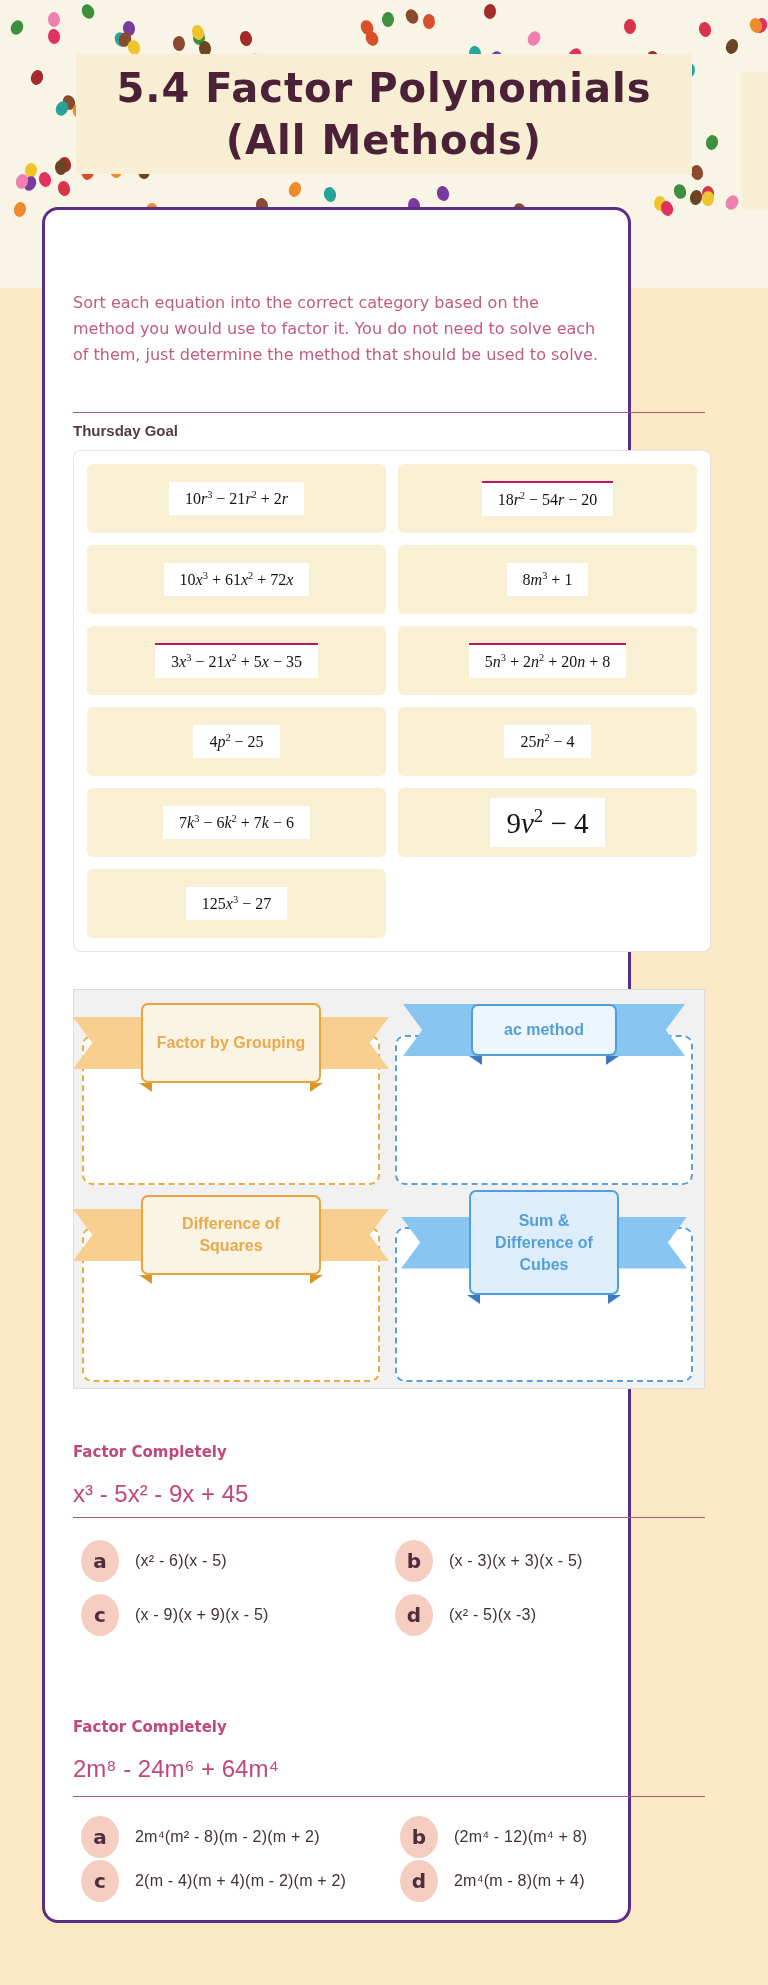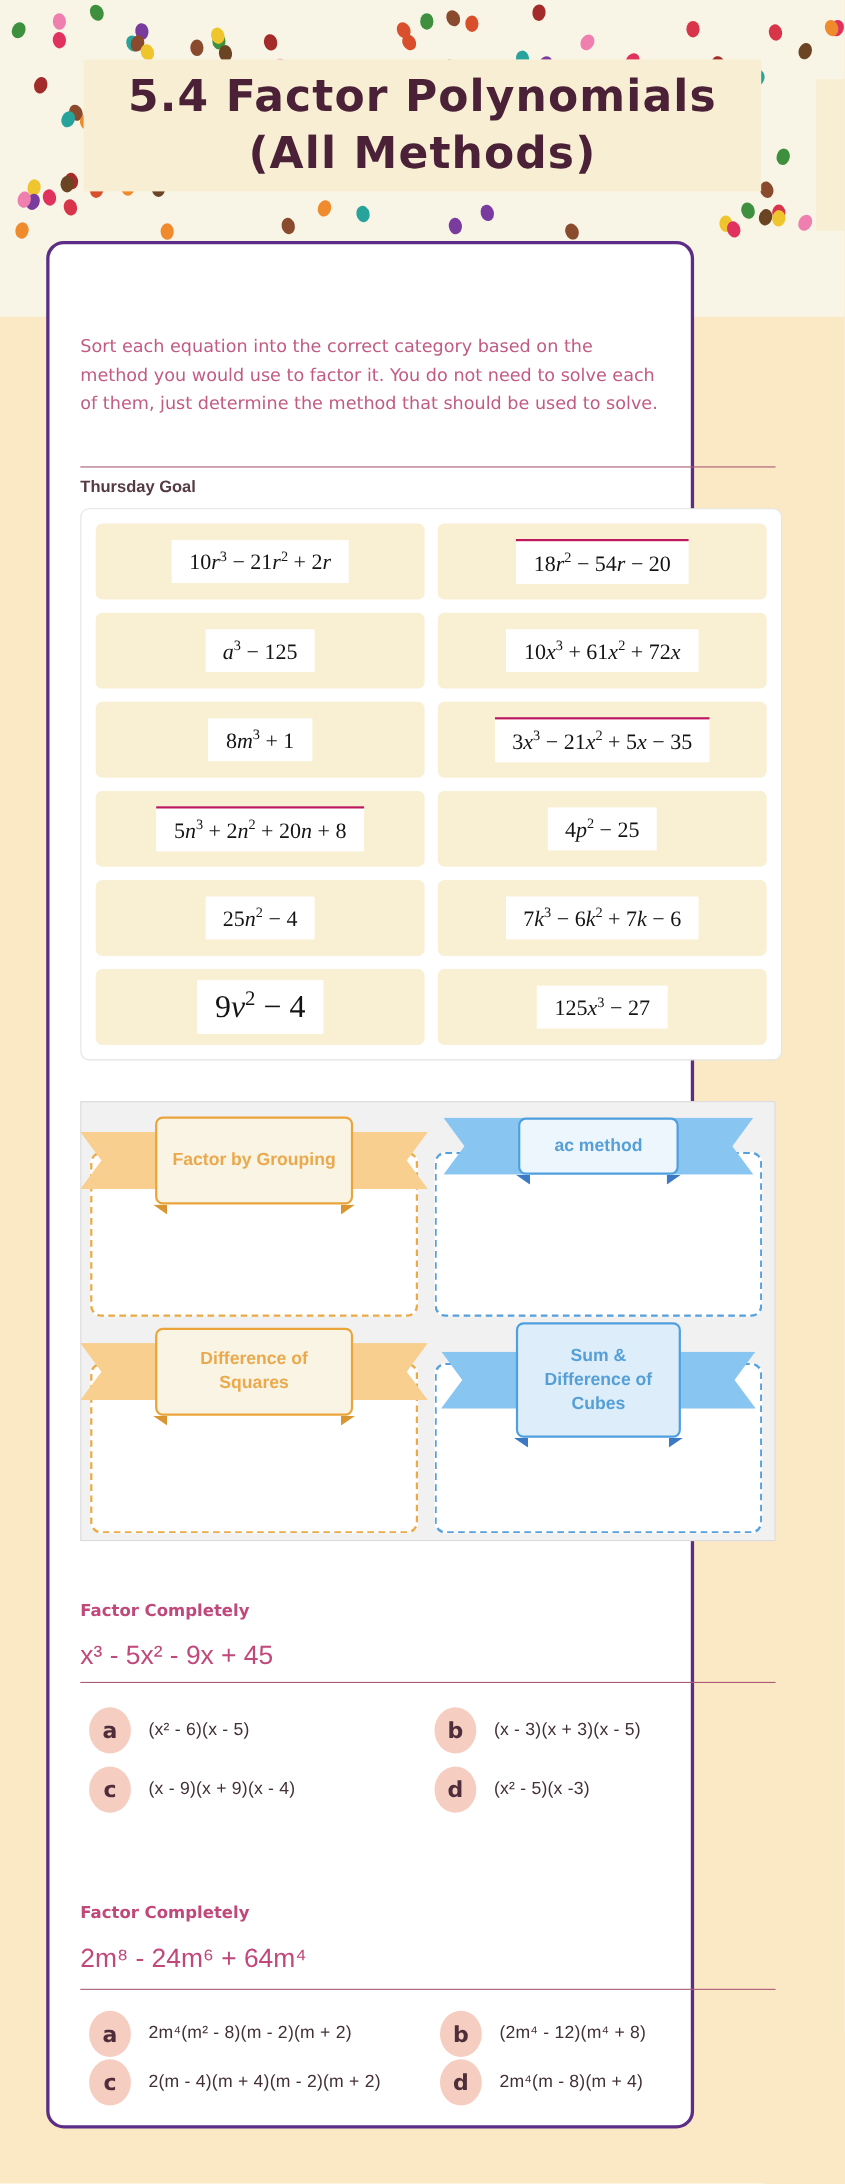--- a/index.html
+++ b/index.html
@@ -10,34 +10,34 @@
   .confetti-band { position:absolute; left:0; top:0; width:768px; height:288px; background:#f8f5e7; overflow:hidden; }
   .dot { position:absolute; width:12px; height:15px; border-radius:50%; }
 
   .title-panel { position:absolute; left:76px; top:54px; width:616px; height:120px; background:#f8eed3;
                  display:flex; flex-direction:column; align-items:center; justify-content:center; z-index:2; }
   .title-frag { position:absolute; right:0; top:72px; width:26px; height:138px; background:#f8eed3; z-index:2; }
   .title-line { font-family:cursive, "DejaVu Sans", sans-serif; font-weight:bold; font-size:40px; line-height:52px;
                 color:#4b2138; letter-spacing:1px; }
 
   
-  .card { position:absolute; left:42px; top:219px; width:589px; height:1716px; background:#ffffff;
+  .card { position:absolute; left:42px; top:207px; width:589px; height:1716px; background:#ffffff;
           border:3px solid #5c2d87; border-radius:16px; z-index:3; }
 
   .instructions { position:absolute; left:28px; top:80px; width:528px; font-family:cursive,"DejaVu Sans",sans-serif;
                   font-size:16px; line-height:26px; color:#c25a82; }
   .divider { position:absolute; left:28px; width:632px; border-top:1px solid #a85b77; }
   .goal-label { position:absolute; left:28px; top:212px; font-size:15px; font-weight:bold; color:#553a44; }
 
   
   .tiles-box { position:absolute; left:28px; top:240px; width:638px; height:502px; border:1px solid #e4e4e4;
                border-radius:8px; background:#fff; padding:13px; display:grid;
                grid-template-columns:1fr 1fr; grid-auto-rows:1fr; gap:12px; }
   .tile { background:#f9efd2; border-radius:6px; display:flex; align-items:center; justify-content:center; cursor:grab; }
-  .eq { background:#ffffff; padding:7px 16px; font-family:"Liberation Serif", serif; font-size:20px; color:#141414;
+  .eq { background:#ffffff; padding:7px 16px; font-family:"Liberation Serif", serif; font-size:16px; color:#141414;
         white-space:nowrap; position:relative; }
   .eq i { font-style:italic; }
   .eq sup { font-size:0.65em; }
   .eq.overline { border-top:2px solid #be185d; }
   .eq.large { font-size:29px; font-weight:normal; }
 
   
   .cat-panel { position:absolute; left:28px; top:779px; width:632px; height:400px; background:#f1f1f2;
                border:1px solid #dcdcdc; }
   .dropzone { position:absolute; background:#fff; border-radius:10px; z-index:1; }
@@ -165,23 +165,20 @@
   <div class="goal-label">Thursday Goal</div>
 
   <div class="tiles-box" id="tiles">
       <div class="tile">
         <div class="eq">10<i>r</i><sup>3</sup> − 21<i>r</i><sup>2</sup> + 2<i>r</i></div>
       </div>
       <div class="tile">
         <div class="eq overline">18<i>r</i><sup>2</sup> − 54<i>r</i> − 20</div>
       </div>
       <div class="tile">
-        <div class="eq"><i>a</i><sup>3</sup> − 125</div>
-      </div>
-      <div class="tile">
         <div class="eq">10<i>x</i><sup>3</sup> + 61<i>x</i><sup>2</sup> + 72<i>x</i></div>
       </div>
       <div class="tile">
         <div class="eq">8<i>m</i><sup>3</sup> + 1</div>
       </div>
       <div class="tile">
         <div class="eq overline">3<i>x</i><sup>3</sup> − 21<i>x</i><sup>2</sup> + 5<i>x</i> − 35</div>
       </div>
       <div class="tile">
         <div class="eq overline">5<i>n</i><sup>3</sup> + 2<i>n</i><sup>2</sup> + 20<i>n</i> + 8</div>
@@ -237,21 +234,21 @@
       <div class="opt" style="left: 36px; top: 1330px;">
         <div class="opt-letter">a</div>
         <div class="opt-text">(x² - 6)(x - 5)</div>
       </div>
       <div class="opt" style="left: 350px; top: 1330px;">
         <div class="opt-letter">b</div>
         <div class="opt-text">(x - 3)(x + 3)(x - 5)</div>
       </div>
       <div class="opt" style="left: 36px; top: 1384px;">
         <div class="opt-letter">c</div>
-        <div class="opt-text">(x - 9)(x + 9)(x - 4)</div>
+        <div class="opt-text">(x - 9)(x + 9)(x - 5)</div>
       </div>
       <div class="opt" style="left: 350px; top: 1384px;">
         <div class="opt-letter">d</div>
         <div class="opt-text">(x² - 5)(x -3)</div>
       </div>
       <div class="q-heading" style="top: 1508px;">Factor Completely</div>
       <div class="q-expr" style="top: 1545px;">2m⁸ - 24m⁶ + 64m⁴</div>
       <div class="divider" style="top: 1586px;"></div>
       <div class="opt" style="left: 36px; top: 1606px;">
         <div class="opt-letter">a</div>

